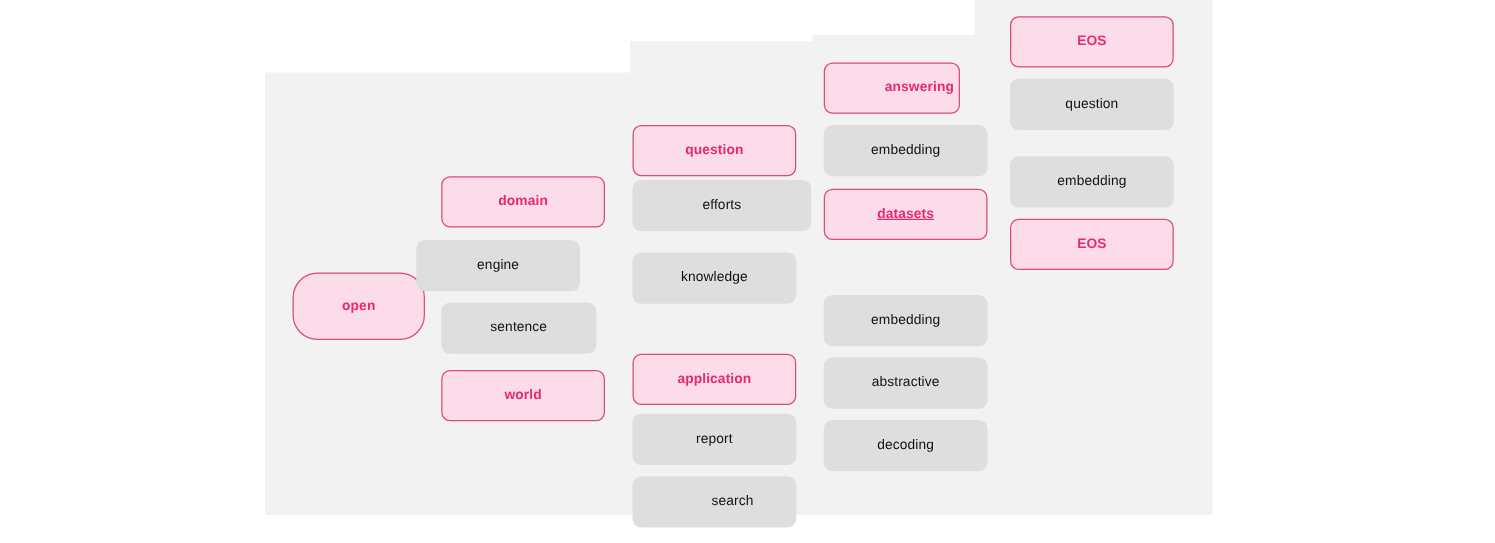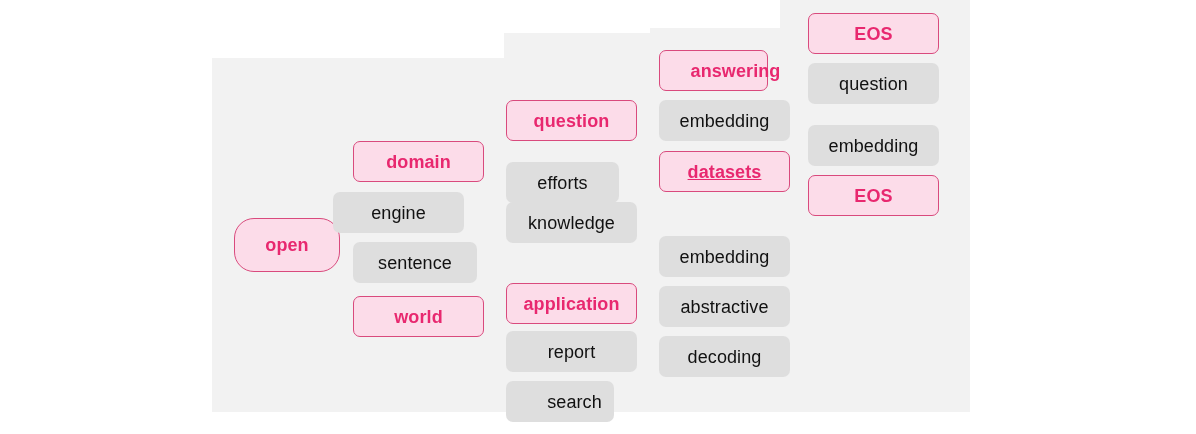--- a/index.html
+++ b/index.html
@@ -24,21 +24,21 @@
     position: absolute;
     background: #f2f2f2;
   }
   .token-box {
     position: absolute;
     box-sizing: border-box;
     display: flex;
     align-items: center;
     justify-content: center;
     border-radius: 7px;
-    font-size: 18px;
+    font-size: 11px;
     line-height: 1;
     letter-spacing: 0.1px;
     white-space: nowrap;
     user-select: none;
   }
   .token-box.plain {
     background: #dedede;
     color: #111111;
     border: 0 solid transparent;
     font-weight: 400;
@@ -65,25 +65,25 @@
         <div class="token-box highlight" style="left: 234px; top: 218px; width: 106px; height: 54px; border-radius: 20px;">open</div>
       </div>
       <div>
         <div class="token-box highlight" style="left: 353px; top: 141px; width: 131px; height: 41px;">domain</div>
         <div class="token-box plain" style="left: 333px; top: 192px; width: 131px; height: 41px;">engine</div>
         <div class="token-box plain" style="left: 353px; top: 242px; width: 124px; height: 41px;">sentence</div>
         <div class="token-box highlight" style="left: 353px; top: 296px; width: 131px; height: 41px;">world</div>
       </div>
       <div>
         <div class="token-box highlight" style="left: 506px; top: 100px; width: 131px; height: 41px;">question</div>
-        <div class="token-box plain" style="left: 506px; top: 162px; width: 113px; height: 41px;">efforts</div>
+        <div class="token-box plain" style="left: 506px; top: 144px; width: 143px; height: 41px;">efforts</div>
         <div class="token-box plain" style="left: 506px; top: 202px; width: 131px; height: 41px;">knowledge</div>
         <div class="token-box highlight" style="left: 506px; top: 283px; width: 131px; height: 41px;">application</div>
         <div class="token-box plain" style="left: 506px; top: 331px; width: 131px; height: 41px;">report</div>
-        <div class="token-box plain" style="left: 506px; top: 381px; width: 108px; height: 41px; padding-left: 29px;">search</div>
+        <div class="token-box plain" style="left: 506px; top: 381px; width: 131px; height: 41px; padding-left: 29px;">search</div>
       </div>
       <div>
         <div class="token-box highlight" style="left: 659px; top: 50px; width: 109px; height: 41px; padding-left: 44px;">answering</div>
         <div class="token-box plain" style="left: 659px; top: 100px; width: 131px; height: 41px;">embedding</div>
         <div class="token-box highlight" style="left: 659px; top: 151px; width: 131px; height: 41px; text-decoration: underline;">datasets</div>
         <div class="token-box plain" style="left: 659px; top: 236px; width: 131px; height: 41px;">embedding</div>
         <div class="token-box plain" style="left: 659px; top: 286px; width: 131px; height: 41px;">abstractive</div>
         <div class="token-box plain" style="left: 659px; top: 336px; width: 131px; height: 41px;">decoding</div>
       </div>
       <div>

